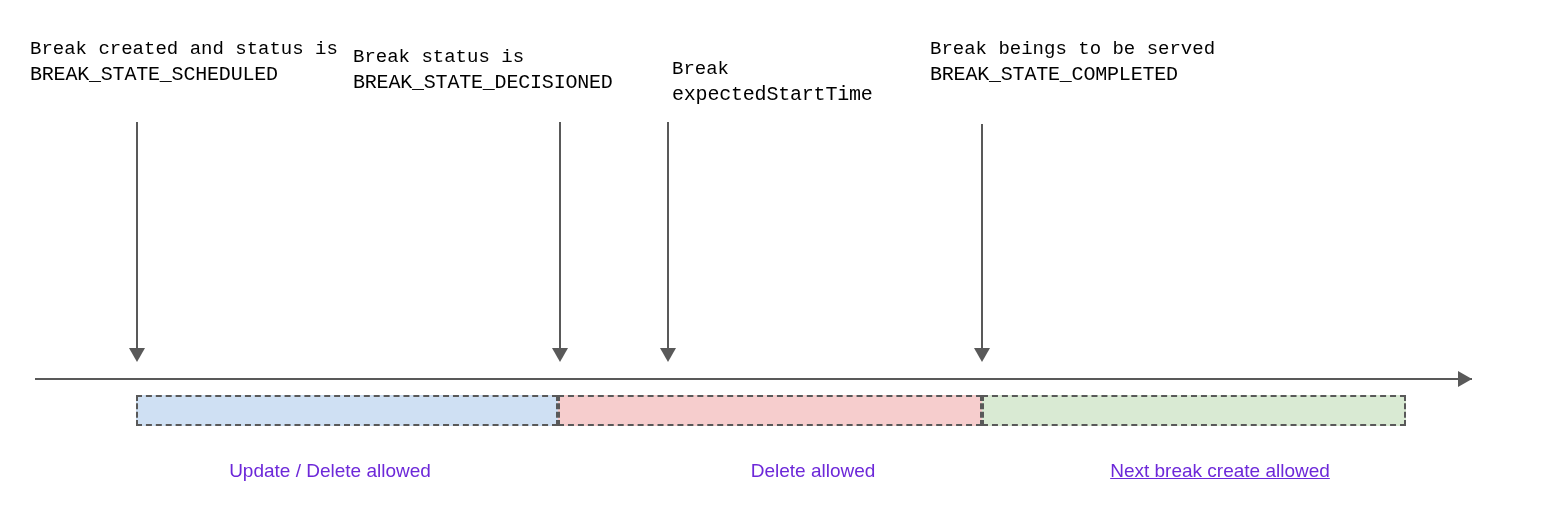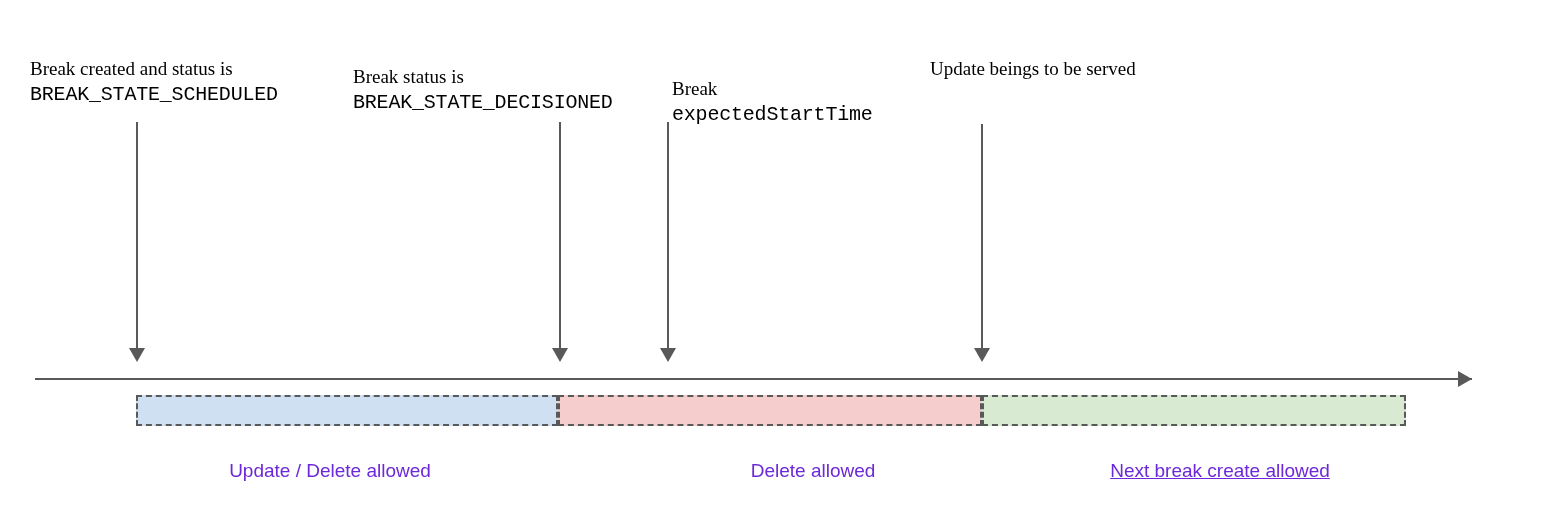--- a/index.html
+++ b/index.html
@@ -21,22 +21,21 @@
     line-height: 26px;
     color: #000000;
     white-space: nowrap;
   }
   .annotation .mono {
     font-family: "Liberation Mono", monospace;
     font-size: 20px;
     letter-spacing: -0.2px;
   }
   .annotation .plain {
-    font-family: Liberation Serif, serif;
-    margin-top: 20px;
+    font-family: Liberation Mono, monospace;
   }
   .arrow-line {
     position: absolute;
     width: 2px;
     background: #595959;
   }
   .arrow-head {
     position: absolute;
     width: 0;
     height: 0;
@@ -92,21 +91,22 @@
     <div class="plain">Break status is</div>
     <div class="mono">BREAK_STATE_DECISIONED</div>
   </div>
 
   <div class="annotation" style="left:672px; top:56px;">
     <div class="plain">Break</div>
     <div class="mono">expectedStartTime</div>
   </div>
 
   <div class="annotation" style="left:930px; top:36px;">
-    <div class="plain">Update beings to be served</div>
+    <div class="plain">Break beings to be served</div>
+    <div class="mono">BREAK_STATE_COMPLETED</div>
   </div>
 
   <div class="arrow-line" style="left:136px; top:122px; height:226px;"></div>
   <div class="arrow-head" style="left:129px; top:348px;"></div>
 
   <div class="arrow-line" style="left:559px; top:122px; height:226px;"></div>
   <div class="arrow-head" style="left:552px; top:348px;"></div>
 
   <div class="arrow-line" style="left:667px; top:122px; height:226px;"></div>
   <div class="arrow-head" style="left:660px; top:348px;"></div>

